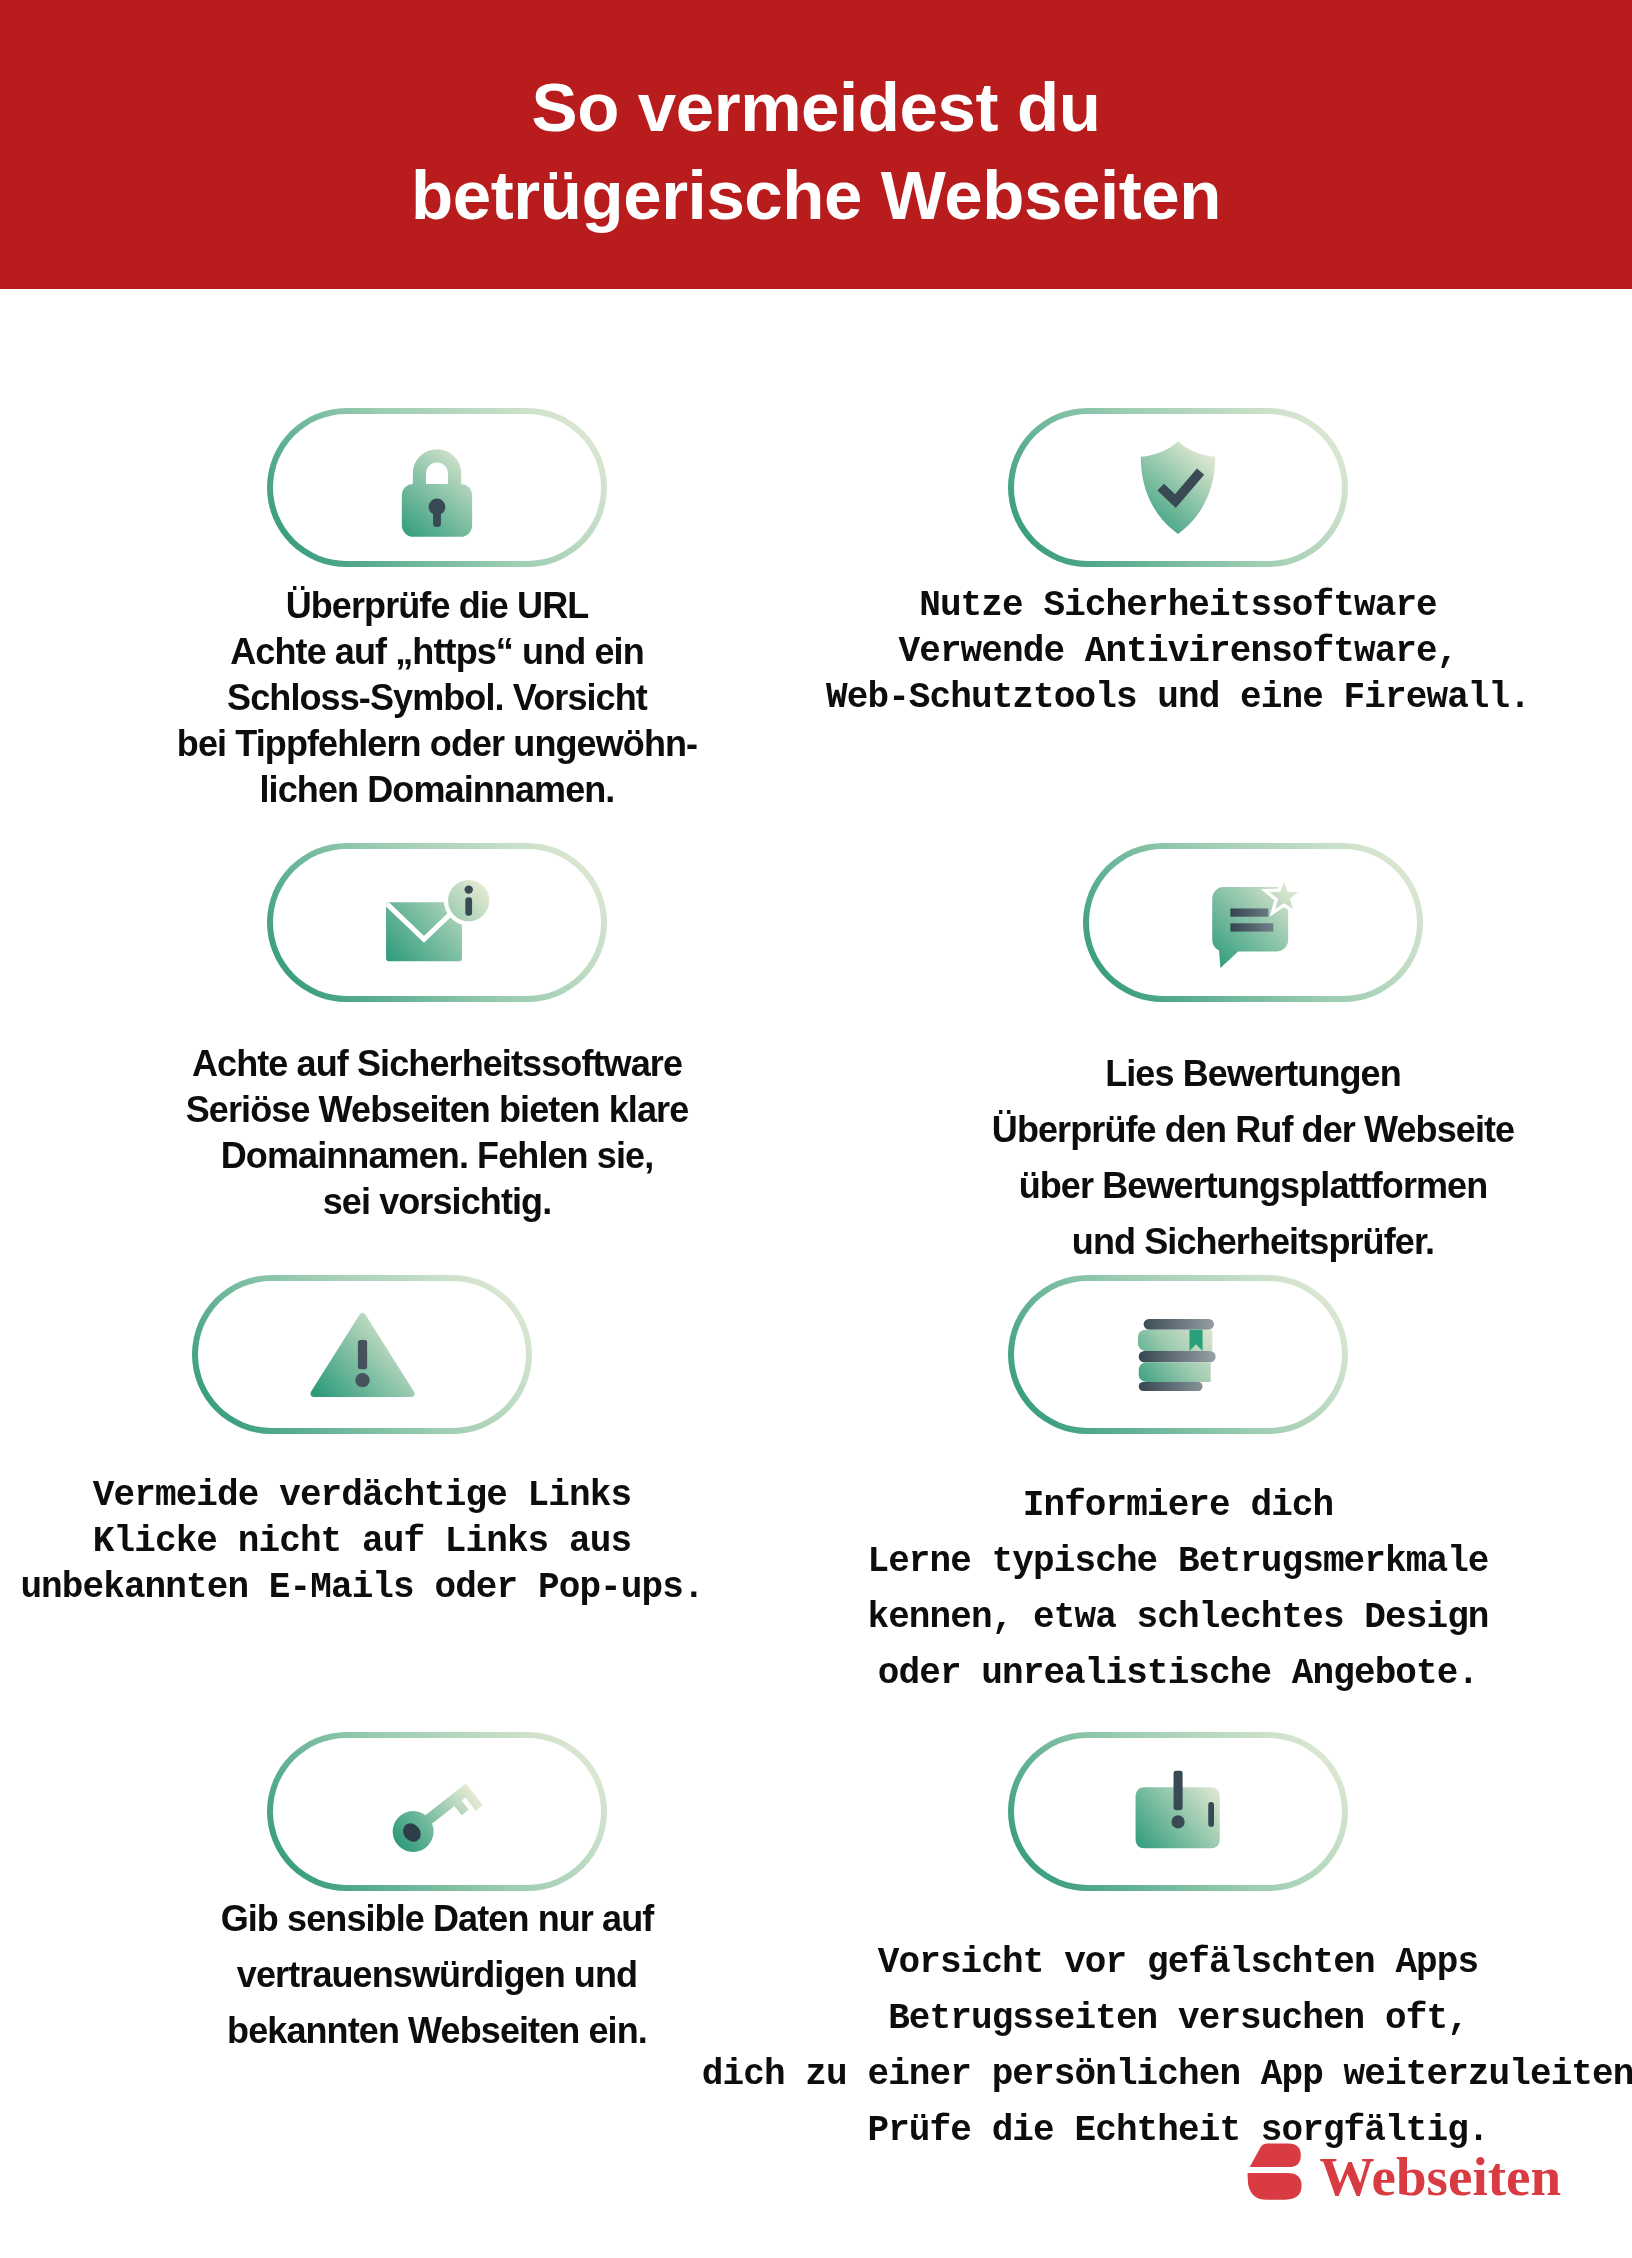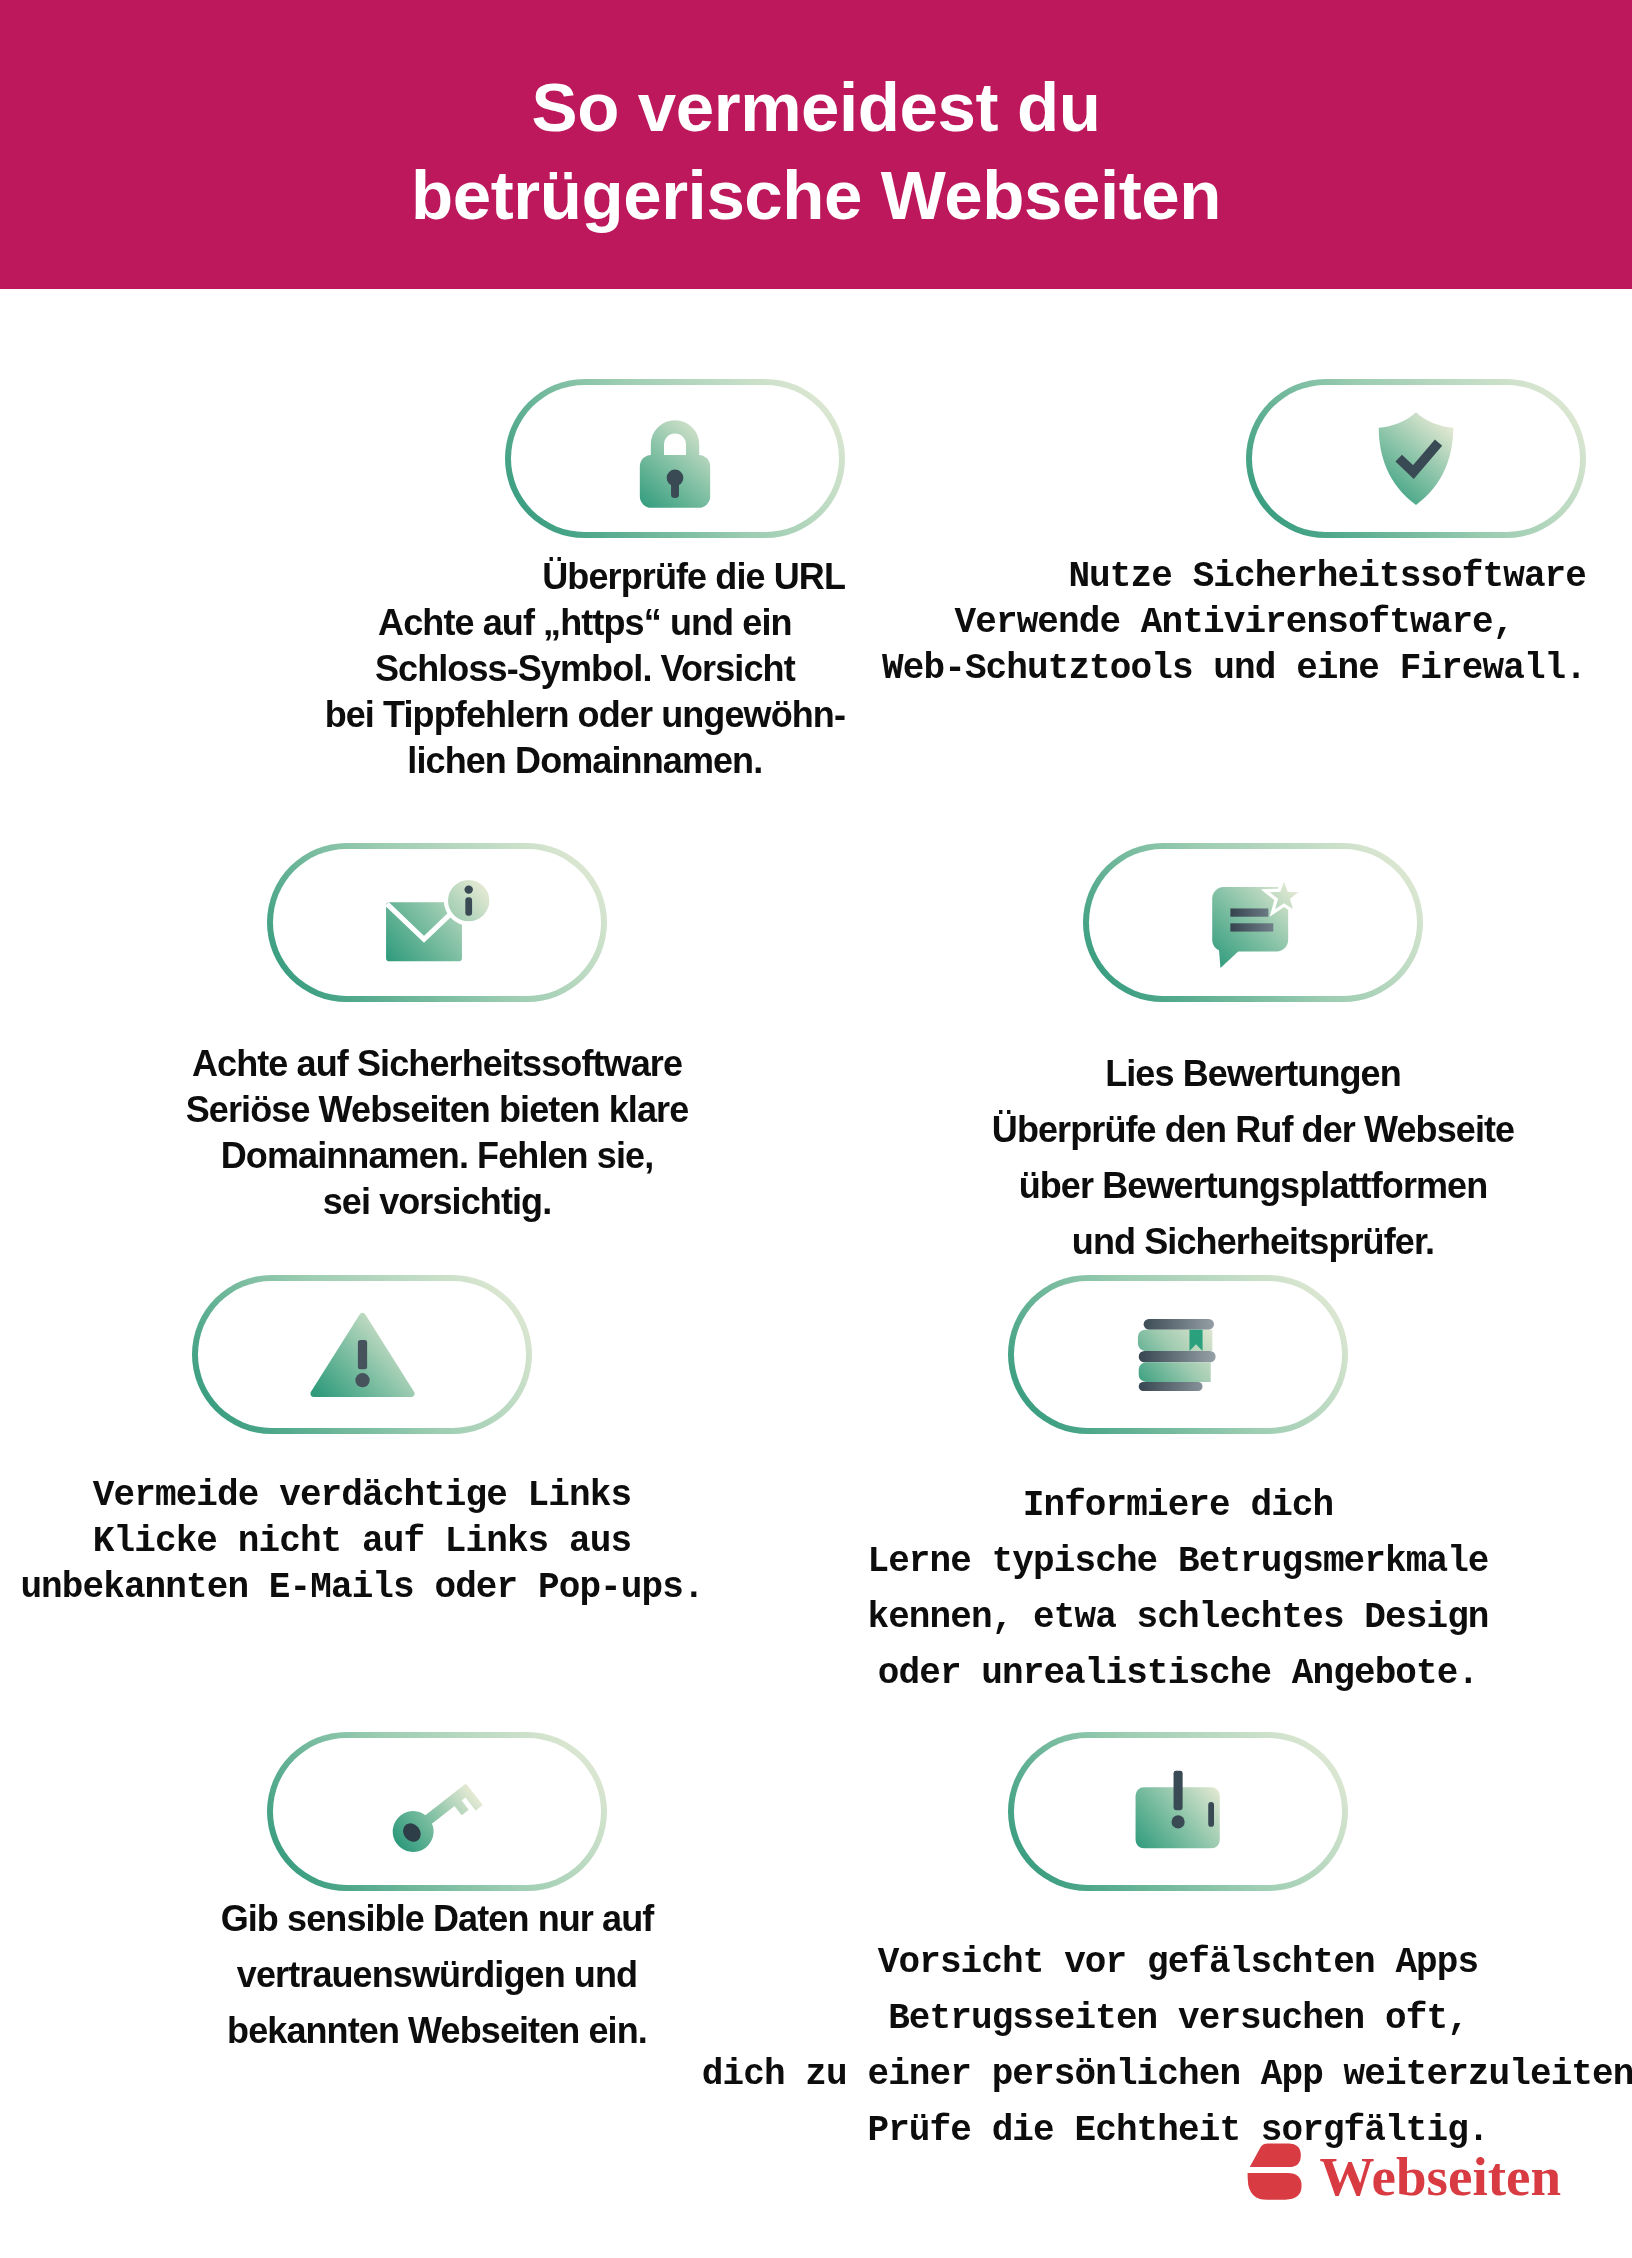--- a/index.html
+++ b/index.html
@@ -1,23 +1,23 @@
 <!DOCTYPE html>
 <html lang="de" style="font-size:14px"><head>
 <meta charset="utf-8">
 <style>
   html,body{margin:0;padding:0;background:#fff;}
   .page{position:relative;width:1632px;height:2258px;background:#ffffff;overflow:hidden;
         font-family:"Liberation Sans",sans-serif;color:#0d0d0d;}
-  .header{height:289px;background:#be185d;display:flex;justify-content:center;}
+  .header{height:289px;background:#b91c1c;display:flex;justify-content:center;}
   .header h1{margin:0;padding-top:64px;color:#ffffff;font-size:69px;line-height:88px;
              font-weight:700;text-align:center;white-space:pre;letter-spacing:-0.4px;}
   .grid{display:grid;grid-template-columns:816px 816px;grid-template-rows:549px 432px 457px auto;}
   .cell{display:flex;flex-direction:column;align-items:center;padding-top:5.3px;}
-  .cell.r1{padding-top:90px;align-items:flex-end;}
+  .cell.r1{padding-top:119px;}
   .cell.c1{transform:translateX(29px);}
   .cell.c2{transform:translateX(-46px);font-family:Liberation Mono, monospace;}
   .pill{flex:none;width:340px;height:159px;border-radius:84px;box-sizing:border-box;padding:6.2px;
         background:linear-gradient(50deg,#279476 0%,#9ccdb2 52%,#e9ecd8 100%);}
   .pill-inner{width:100%;height:100%;border-radius:79px;background:#ffffff;
               display:flex;align-items:center;justify-content:center;}
   .tip-title,.tip-desc{font-size:36px;font-weight:700;letter-spacing:-0.9px;
                        white-space:pre;text-align:center;line-height:46px;}
   .r1 .tip-title{margin-top:16px;}
   .r2 .tip-title{margin-top:39px;}

